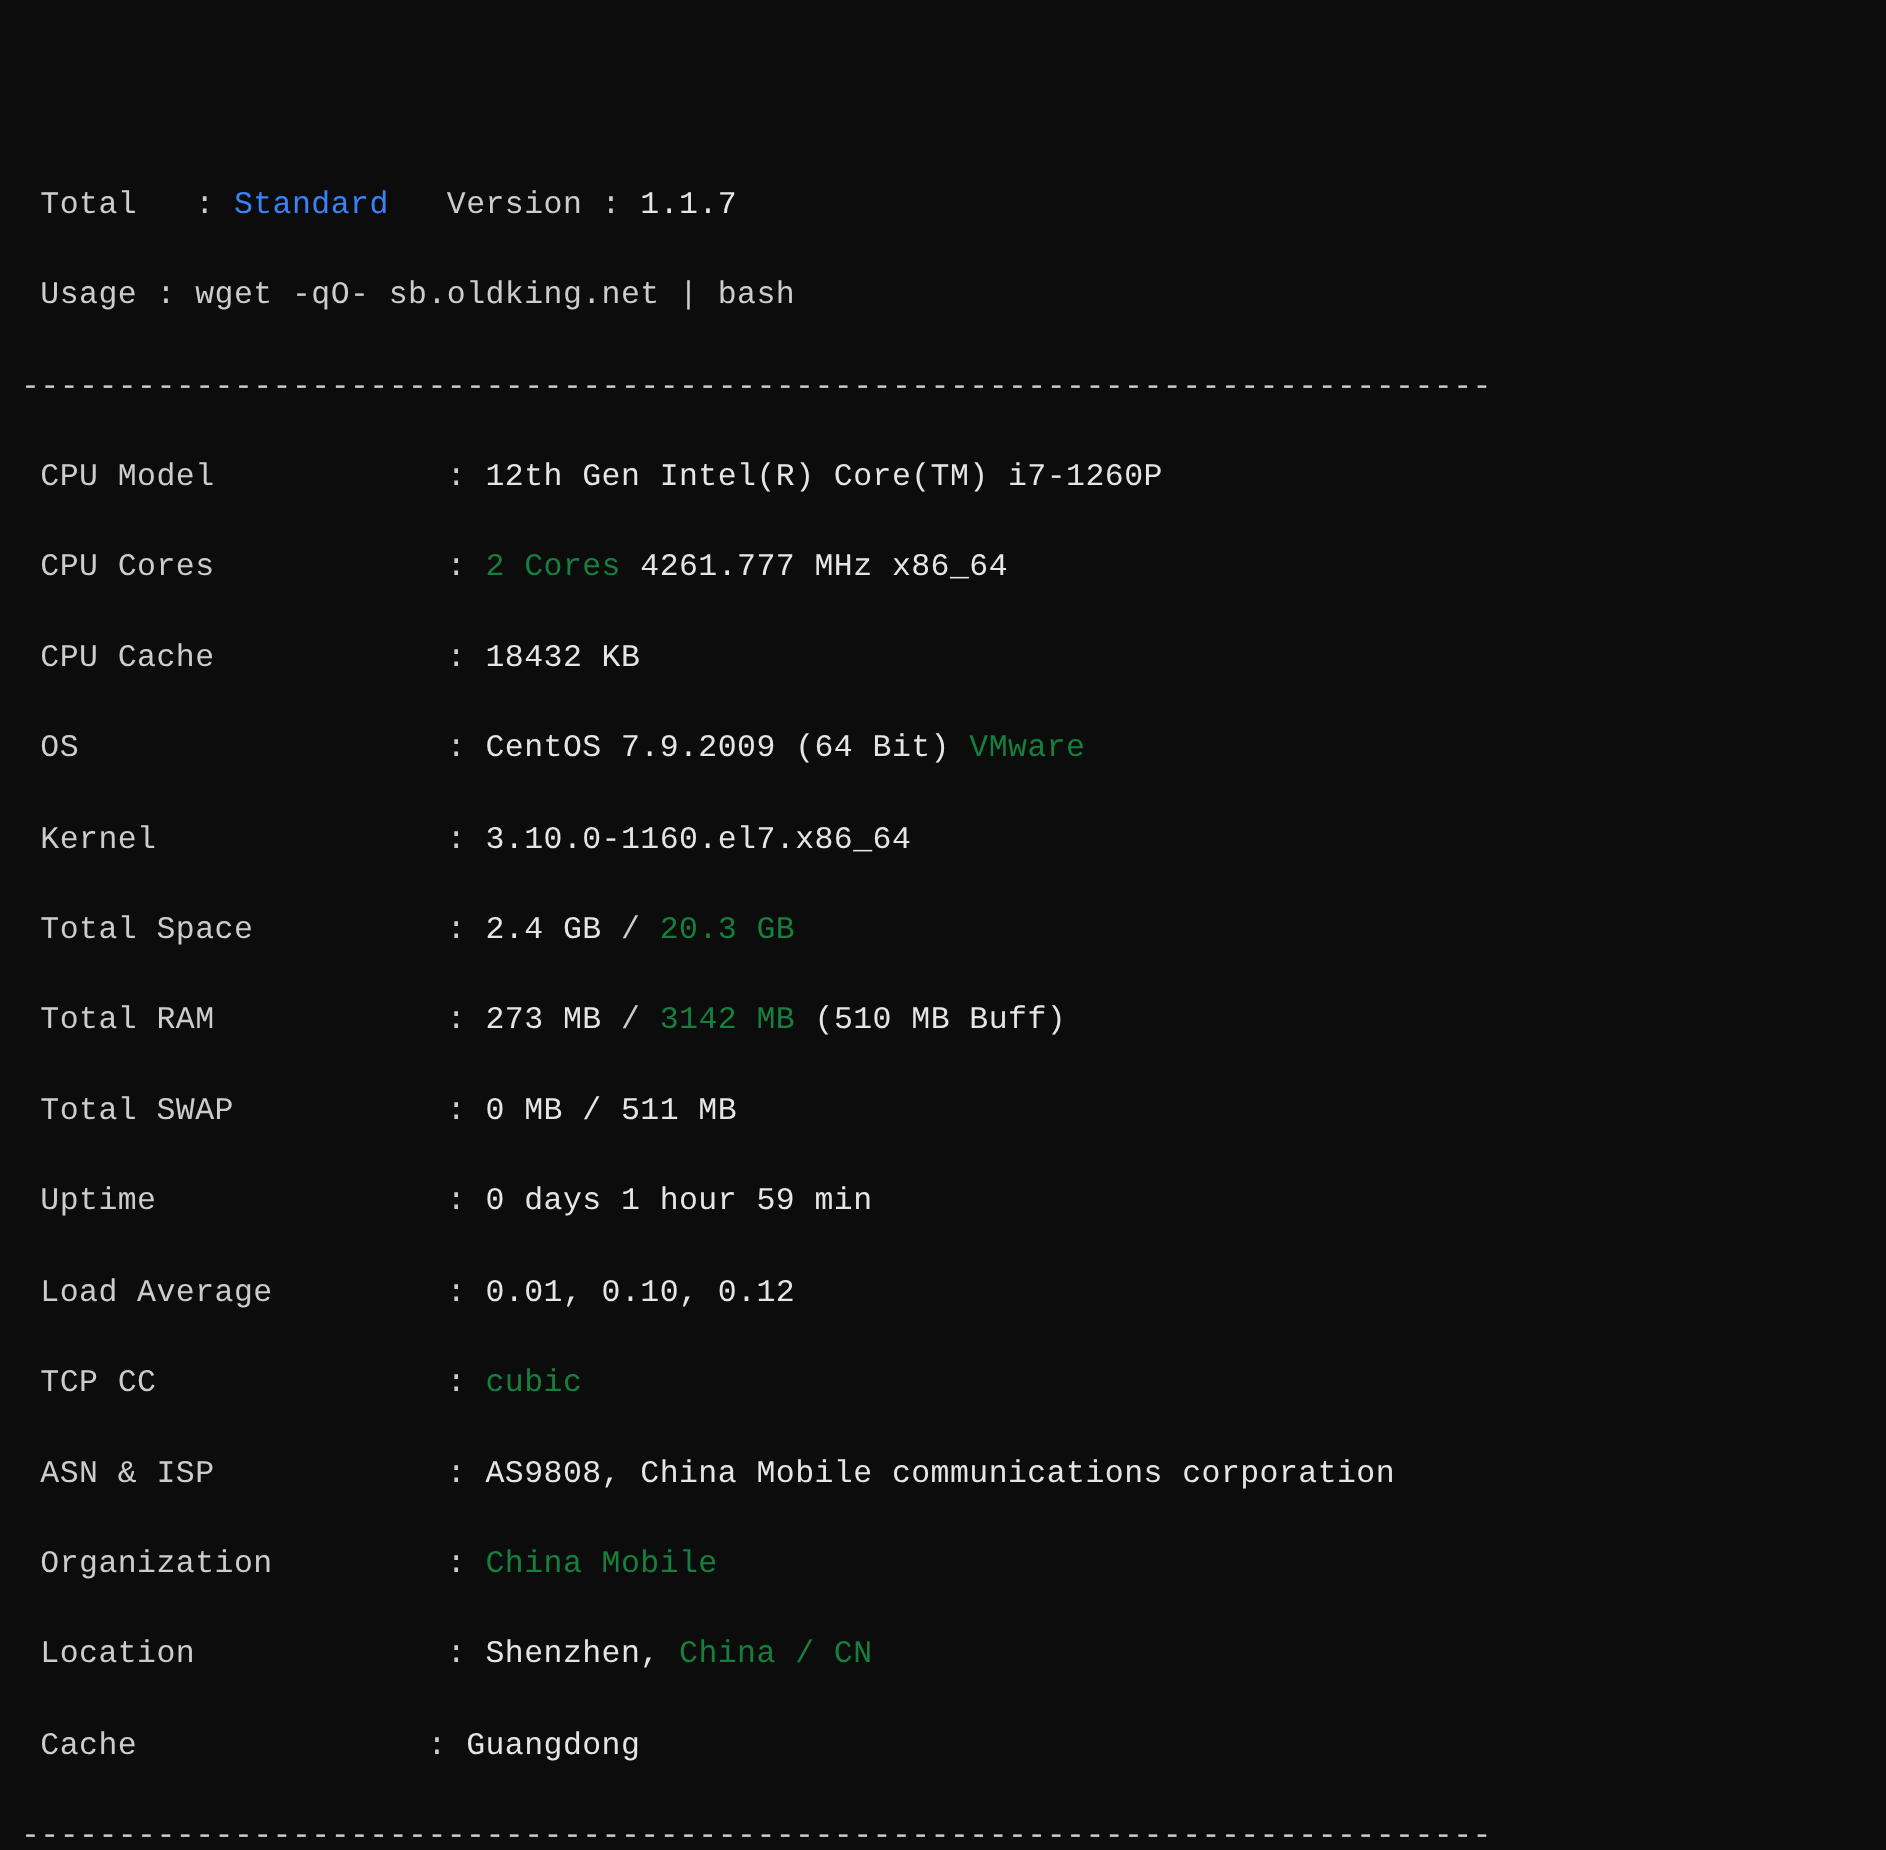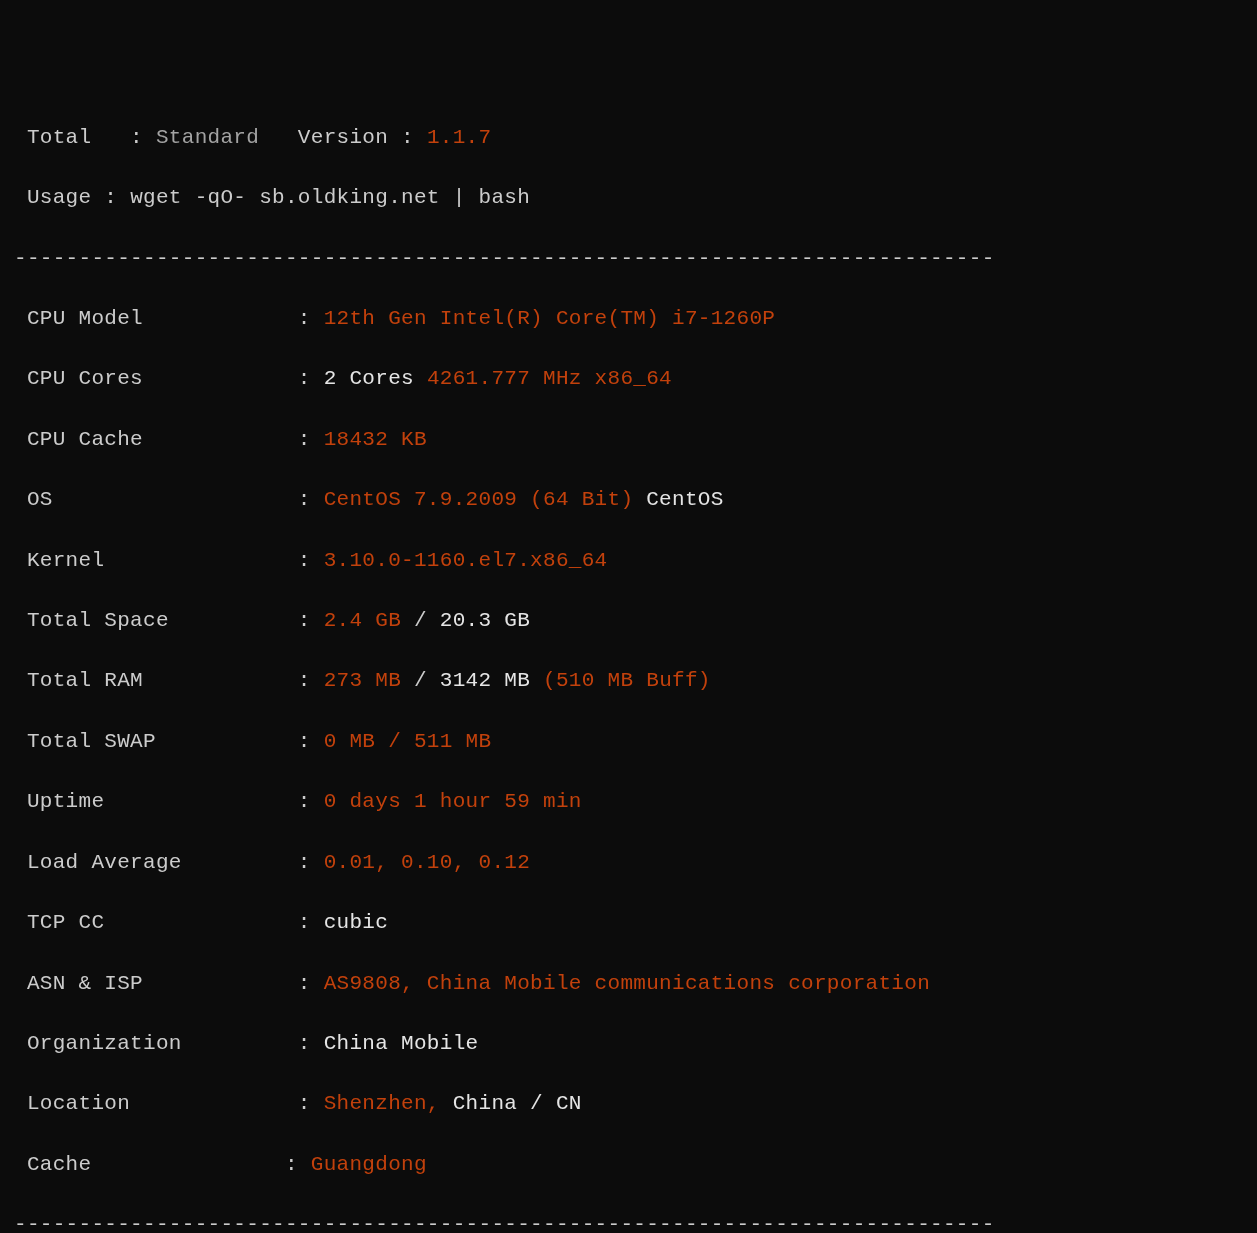--- a/index.html
+++ b/index.html
@@ -6,41 +6,41 @@
     body {
       background: #0c0c0c;
       color: #cccccc;
       font-family: 'Consolas', 'Monaco', 'Courier New', monospace;
       font-size: 21px;
       line-height: 30.2px;
       padding: 2px 14px;
       white-space: pre;
       letter-spacing: 0.3px;
     }
-    .green { color: #a3a3a3; }
-    .cyan { color: #c2410c; margin-top: 44px; }
-    .yellow { color: #e5e5e5; }
+    .green { color: #3b82f6; }
+    .cyan { color: #e5e5e5; margin-top: 44px; }
+    .yellow { color: #15803d; }
     .divider {
       color: #cccccc;
       letter-spacing: 0.3px;
     }
     .row { display: block; }
   </style>
 </head>
 <body>
 
 
 
 <span class="row"><span> Total   : </span><span class="green">Standard</span><span>   Version : </span><span class="cyan">1.1.7</span></span>
 <span class="row"><span> Usage : </span><span>wget -qO- sb.oldking.net | bash</span></span>
 <span class="row divider">----------------------------------------------------------------------------</span>
 <span class="row"><span> CPU Model            : </span><span class="cyan">12th Gen Intel(R) Core(TM) i7-1260P</span></span>
 <span class="row"><span> CPU Cores            : </span><span class="yellow">2 Cores </span><span class="cyan">4261.777 MHz x86_64</span></span>
 <span class="row"><span> CPU Cache            : </span><span class="cyan">18432 KB</span></span>
-<span class="row"><span> OS                   : </span><span class="cyan">CentOS 7.9.2009 (64 Bit) </span><span class="yellow">CentOS</span></span>
+<span class="row"><span> OS                   : </span><span class="cyan">CentOS 7.9.2009 (64 Bit) </span><span class="yellow">VMware</span></span>
 <span class="row"><span> Kernel               : </span><span class="cyan">3.10.0-1160.el7.x86_64</span></span>
 <span class="row"><span> Total Space          : </span><span class="cyan">2.4 GB </span><span>/ </span><span class="yellow">20.3 GB</span></span>
 <span class="row"><span> Total RAM            : </span><span class="cyan">273 MB </span><span>/ </span><span class="yellow">3142 MB </span><span class="cyan">(510 MB Buff)</span></span>
 <span class="row"><span> Total SWAP           : </span><span class="cyan">0 MB / 511 MB</span></span>
 <span class="row"><span> Uptime               : </span><span class="cyan">0 days 1 hour 59 min</span></span>
 <span class="row"><span> Load Average         : </span><span class="cyan">0.01, 0.10, 0.12</span></span>
 <span class="row"><span> TCP CC               : </span><span class="yellow">cubic</span></span>
 <span class="row"><span> ASN &amp; ISP            : </span><span class="cyan">AS9808, China Mobile communications corporation</span></span>
 <span class="row"><span> Organization         : </span><span class="yellow">China Mobile</span></span>
 <span class="row"><span> Location             : </span><span class="cyan">Shenzhen, </span><span class="yellow">China / CN</span></span>

